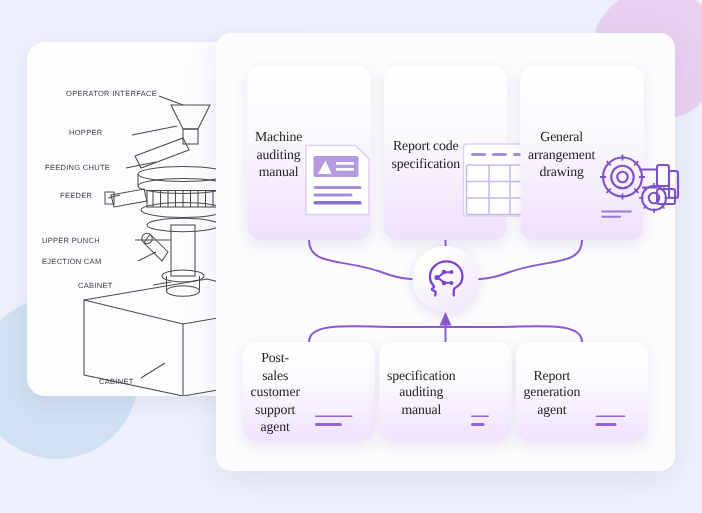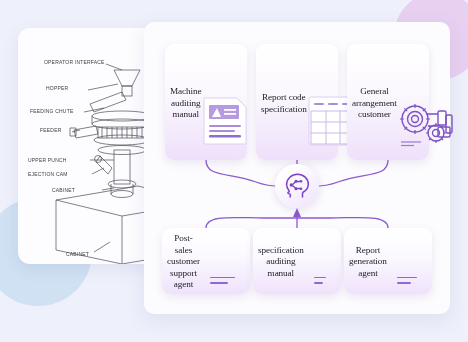--- a/index.html
+++ b/index.html
@@ -264,21 +264,21 @@
           <path d="M4 16 V49 M19 16 V49 M33 16 V49 M48 16 V49"></path>
         </g>
       </svg>
     </div>
   </div>
 
   <div class="card top-card" style="left:203px">
     <div class="card-title">
       <span class="big">General</span>
       <span class="big">arrangement</span>
-      <span>customer</span>
+      <span>drawing</span>
     </div>
     <div class="card-icon">
       <svg width="58" height="46" viewBox="0 0 58 46">
         <g stroke="#7c52c4" stroke-width="1.4" fill="none">
           <circle cx="18" cy="18" r="13"></circle>
           <circle cx="18" cy="18" r="7.5"></circle>
           <circle cx="18" cy="18" r="3.5"></circle>
           <g stroke-width="1.2">
             <path d="M18 3 v4 M18 29 v4 M3 18 h4 M29 18 h4
                      M7.4 7.4 l2.8 2.8 M25.8 25.8 l2.8 2.8

